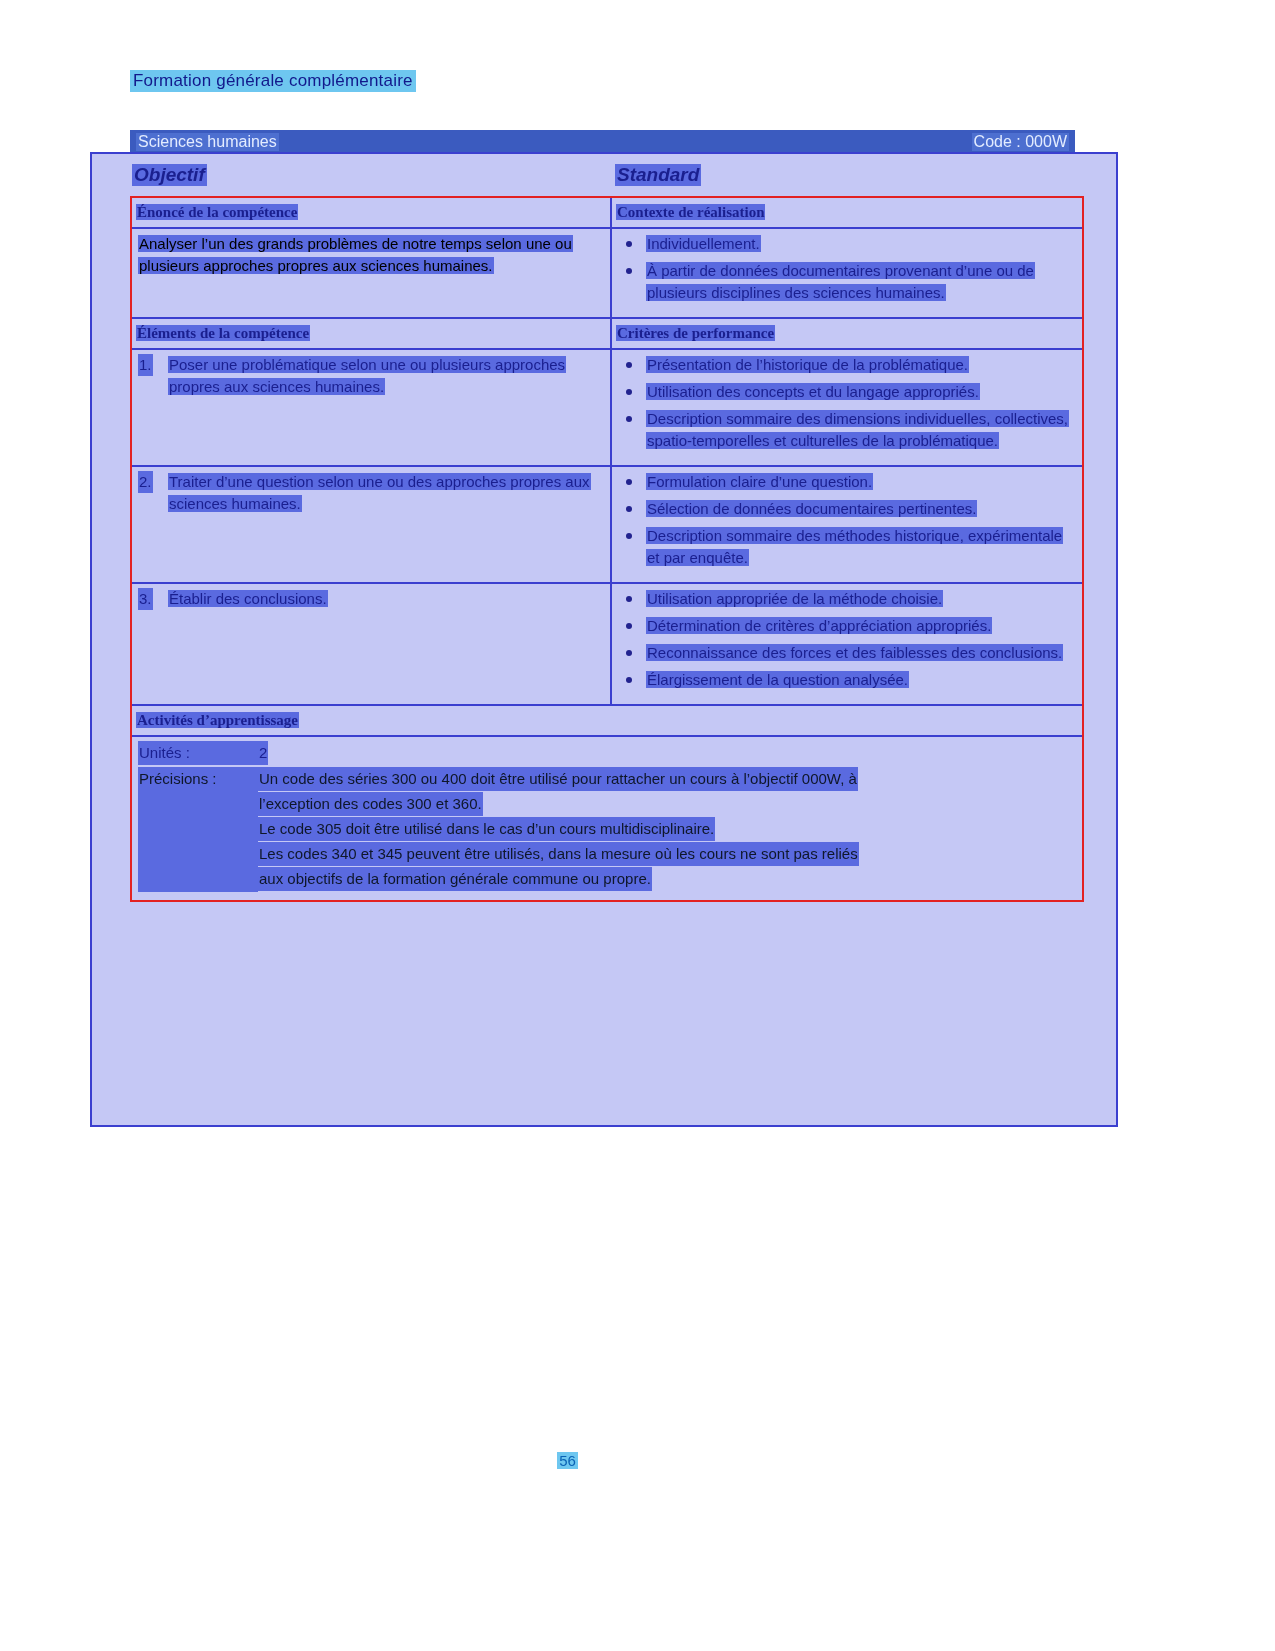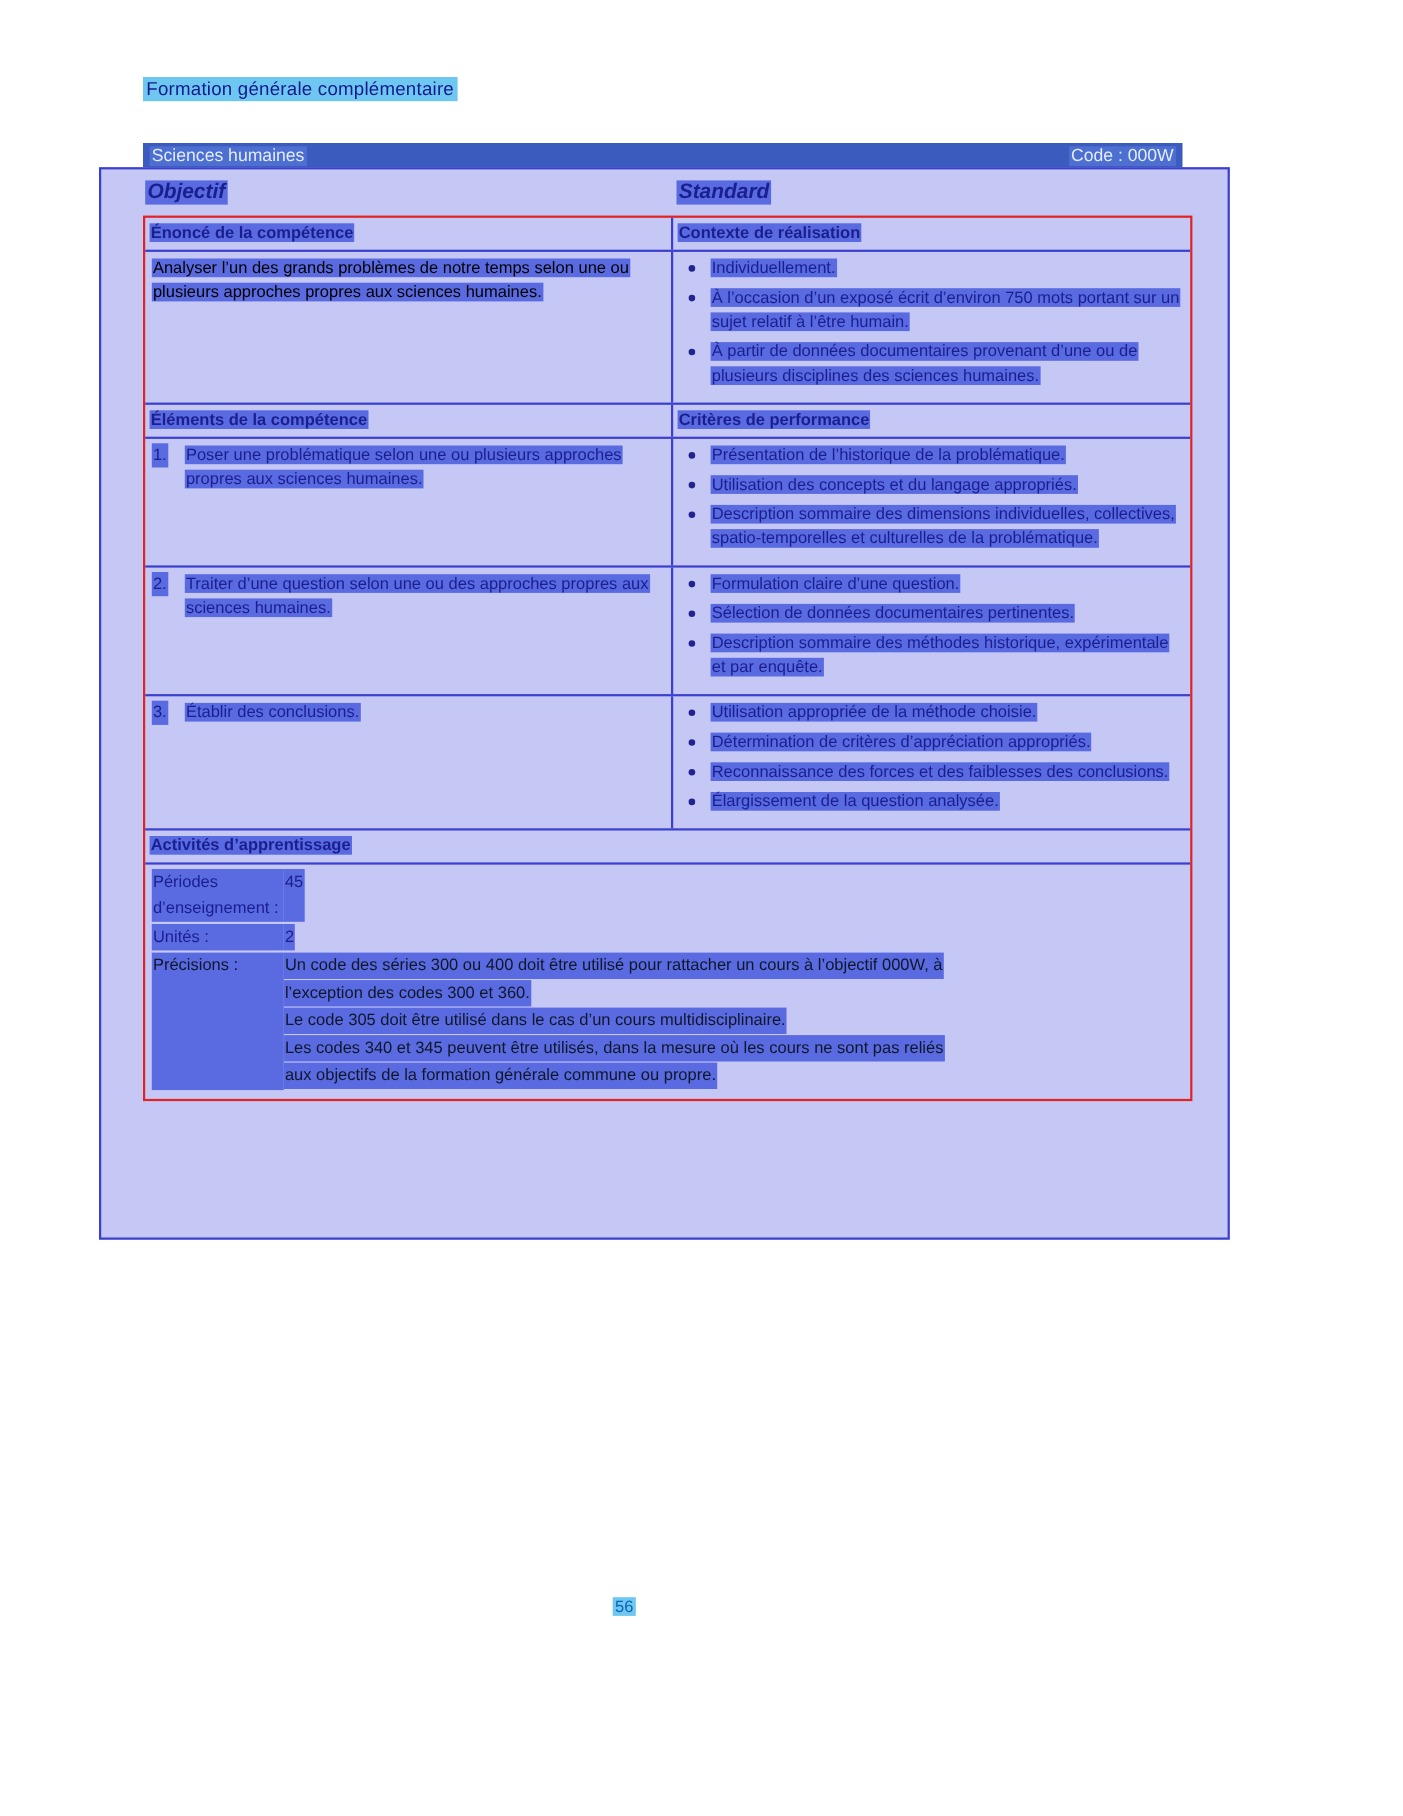--- a/index.html
+++ b/index.html
@@ -103,20 +103,21 @@
     display: flex;
     border-bottom: 2px solid #3b3fcf;
     box-sizing: border-box;
   }
   .row:last-child { border-bottom: none; }
 
   .hdr {
     font-weight: bold;
     font-size: 15px;
     color: #16198c;
+    font-family: Liberation Serif, serif;
   }
   .hdr .cell-inner { padding: 3px 4px 4px 4px; }
 
   .cell-left {
     width: 480px;
     box-sizing: border-box;
     border-right: 2px solid #3b3fcf;
   }
   .cell-right {
     flex: 1;
@@ -283,21 +284,20 @@
     <div class="row">
       <div class="cell-left">
         <div class="cell-inner plain-para">
           <span class="txt">Analyser l’un des grands problèmes de notre temps selon une ou plusieurs approches propres aux sciences humaines.</span>
         </div>
       </div>
       <div class="cell-right">
         <div class="cell-inner">
           <ul class="bullets">
             <li><span class="bullet"></span><span class="txt">Individuellement.</span></li>
-            <li><span class="bullet"></span><span class="txt">À l’occasion d’un exposé écrit d’environ 750 mots portant sur un sujet relatif à l’être humain.</span></li>
             <li><span class="bullet"></span><span class="txt">À partir de données documentaires provenant d’une ou de plusieurs disciplines des sciences humaines.</span></li>
           </ul>
         </div>
       </div>
     </div>
 
     <div class="row hdr">
       <div class="cell-left">
         <div class="cell-inner"><span class="hl">Éléments de la compétence</span></div>
       </div>
@@ -375,24 +375,20 @@
 
     <div class="row hdr">
       <div class="cell-right">
         <div class="cell-inner"><span class="hl">Activités d’apprentissage</span></div>
       </div>
     </div>
 
     <div class="row activities-row">
       <div class="cell-right">
         <div class="cell-inner">
-          <div class="act-line">
-            <span class="act-label">Périodes d’enseignement :</span>
-            <span class="act-value">45</span>
-          </div>
           <div class="act-line">
             <span class="act-label">Unités :</span>
             <span class="act-value">2</span>
           </div>
           <div class="act-block">
             <span class="act-label">Précisions :</span>
             <div class="act-body">
               <div>Un code des séries 300 ou 400 doit être utilisé pour rattacher un cours à l’objectif 000W, à</div><br>
               <div>l’exception des codes 300 et 360.</div><br>
               <div>Le code 305 doit être utilisé dans le cas d’un cours multidisciplinaire.</div><br>

